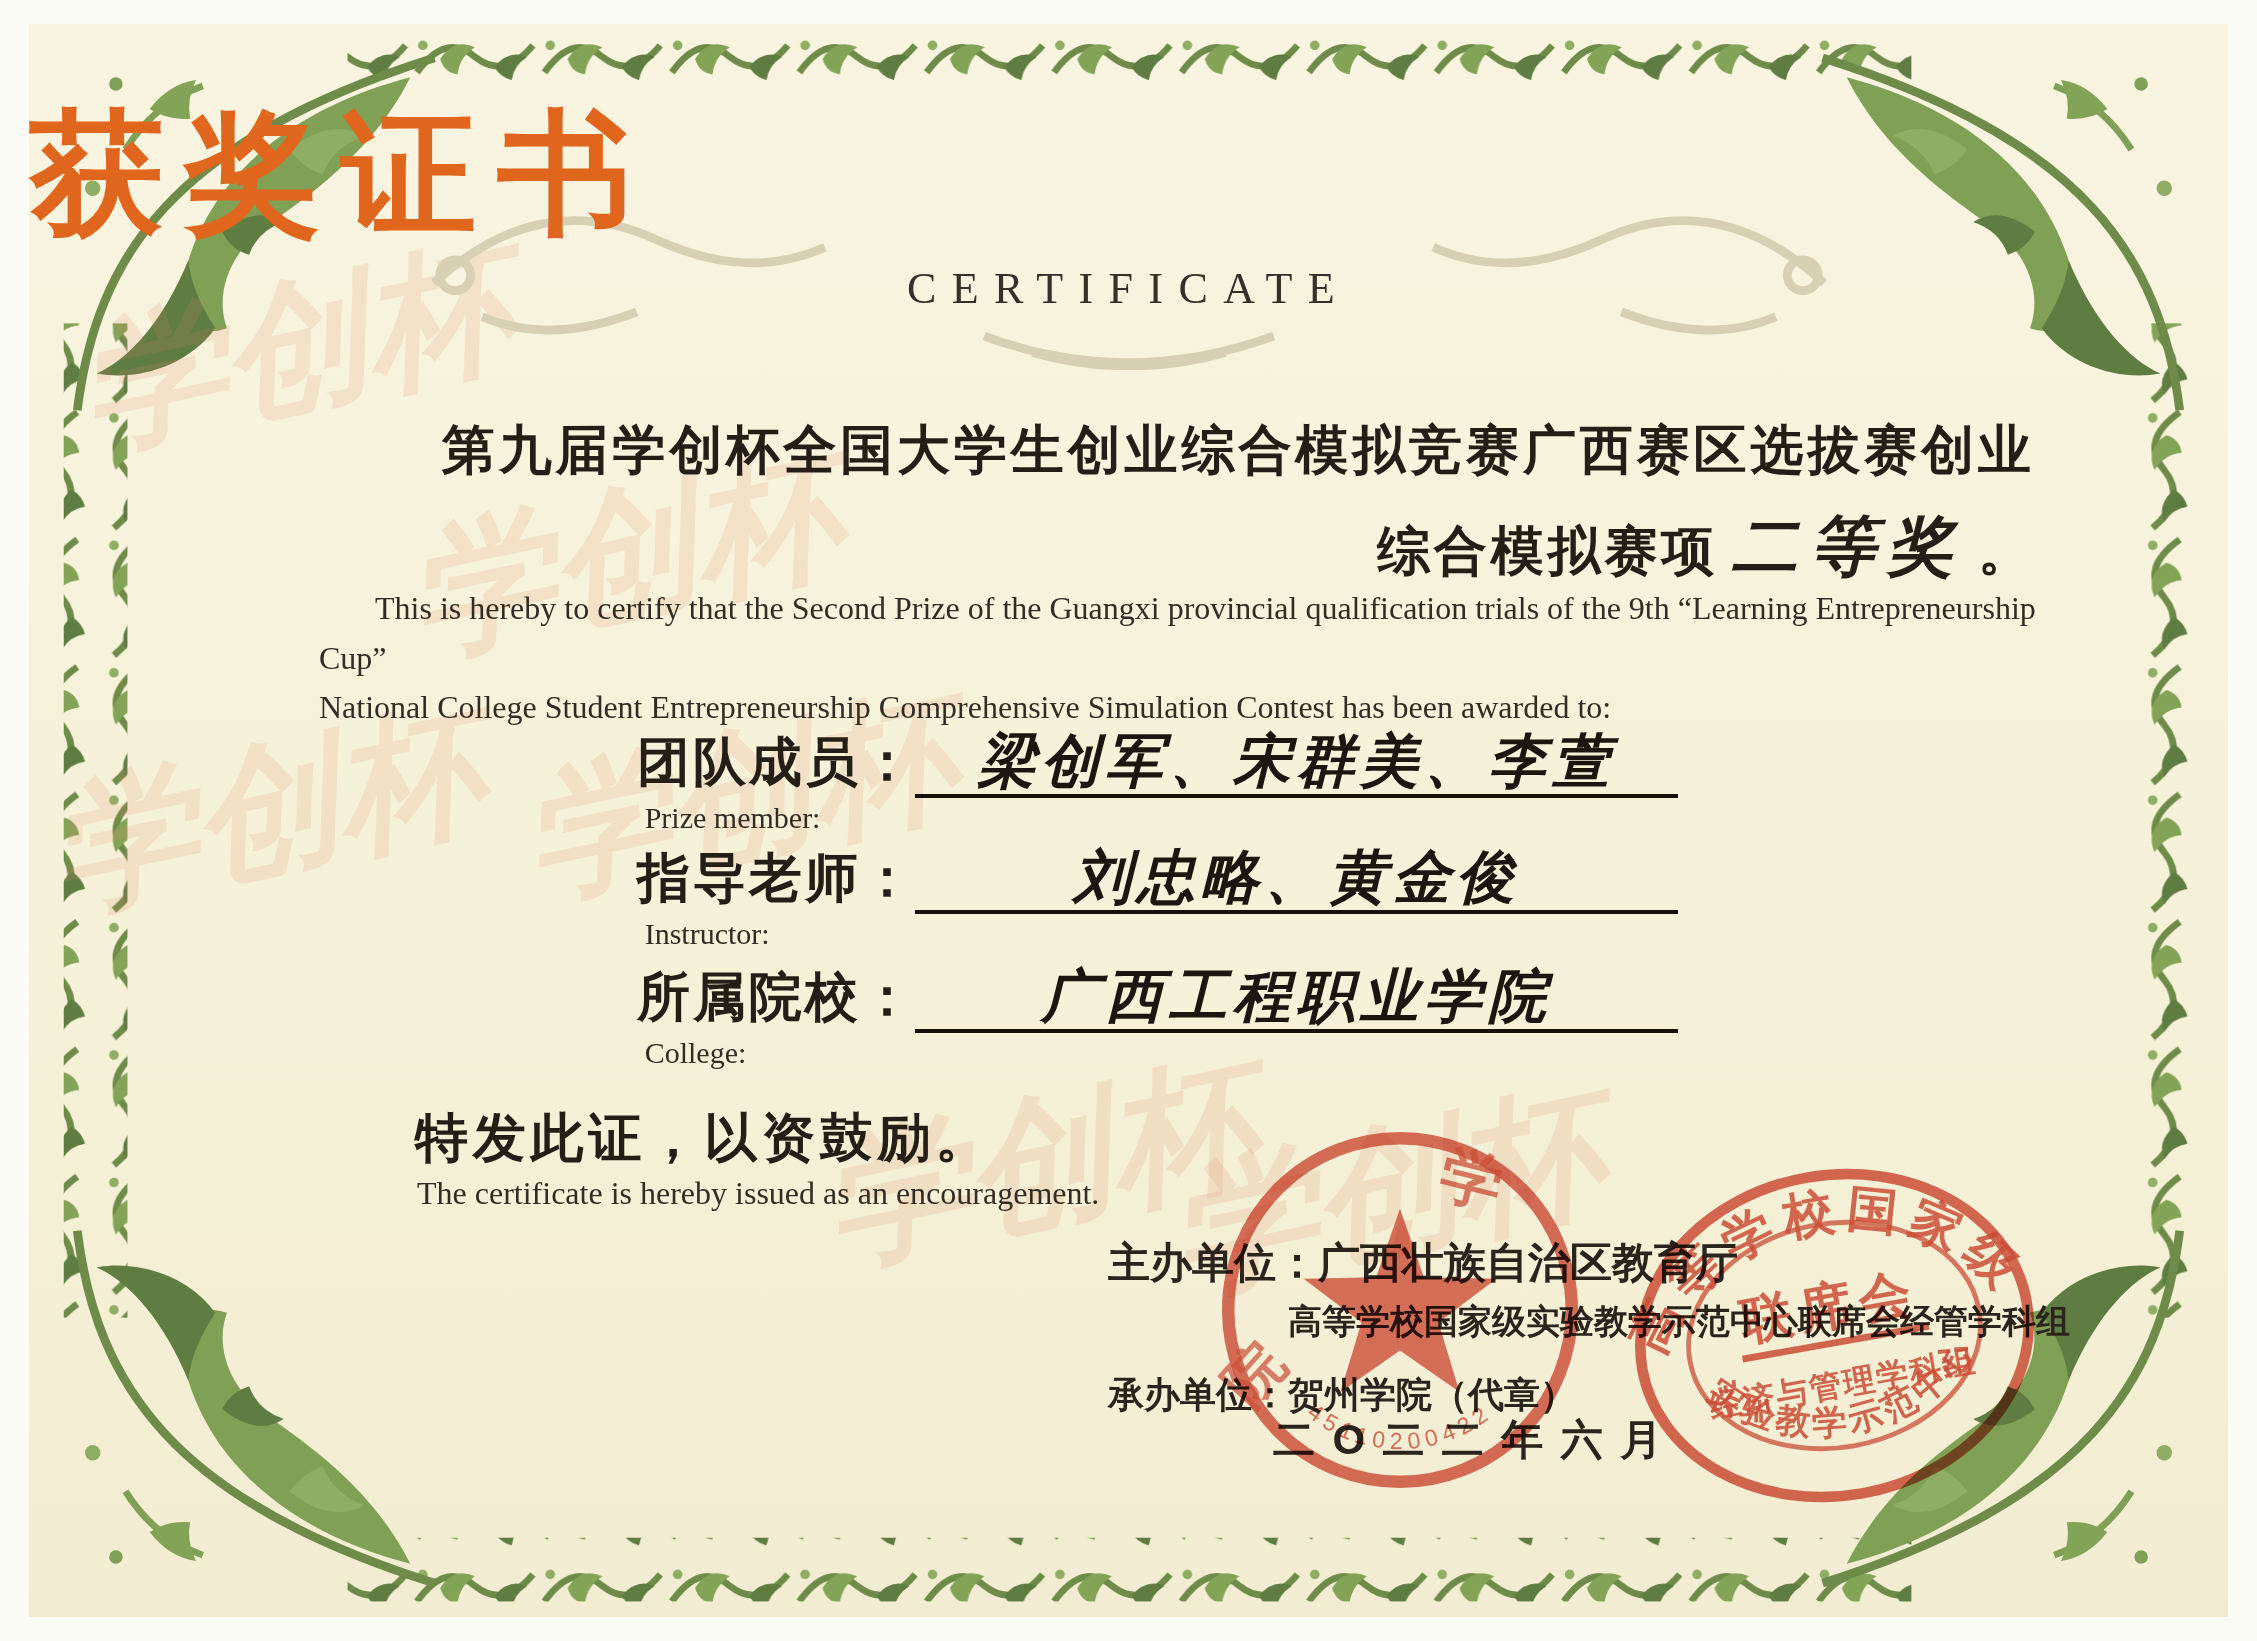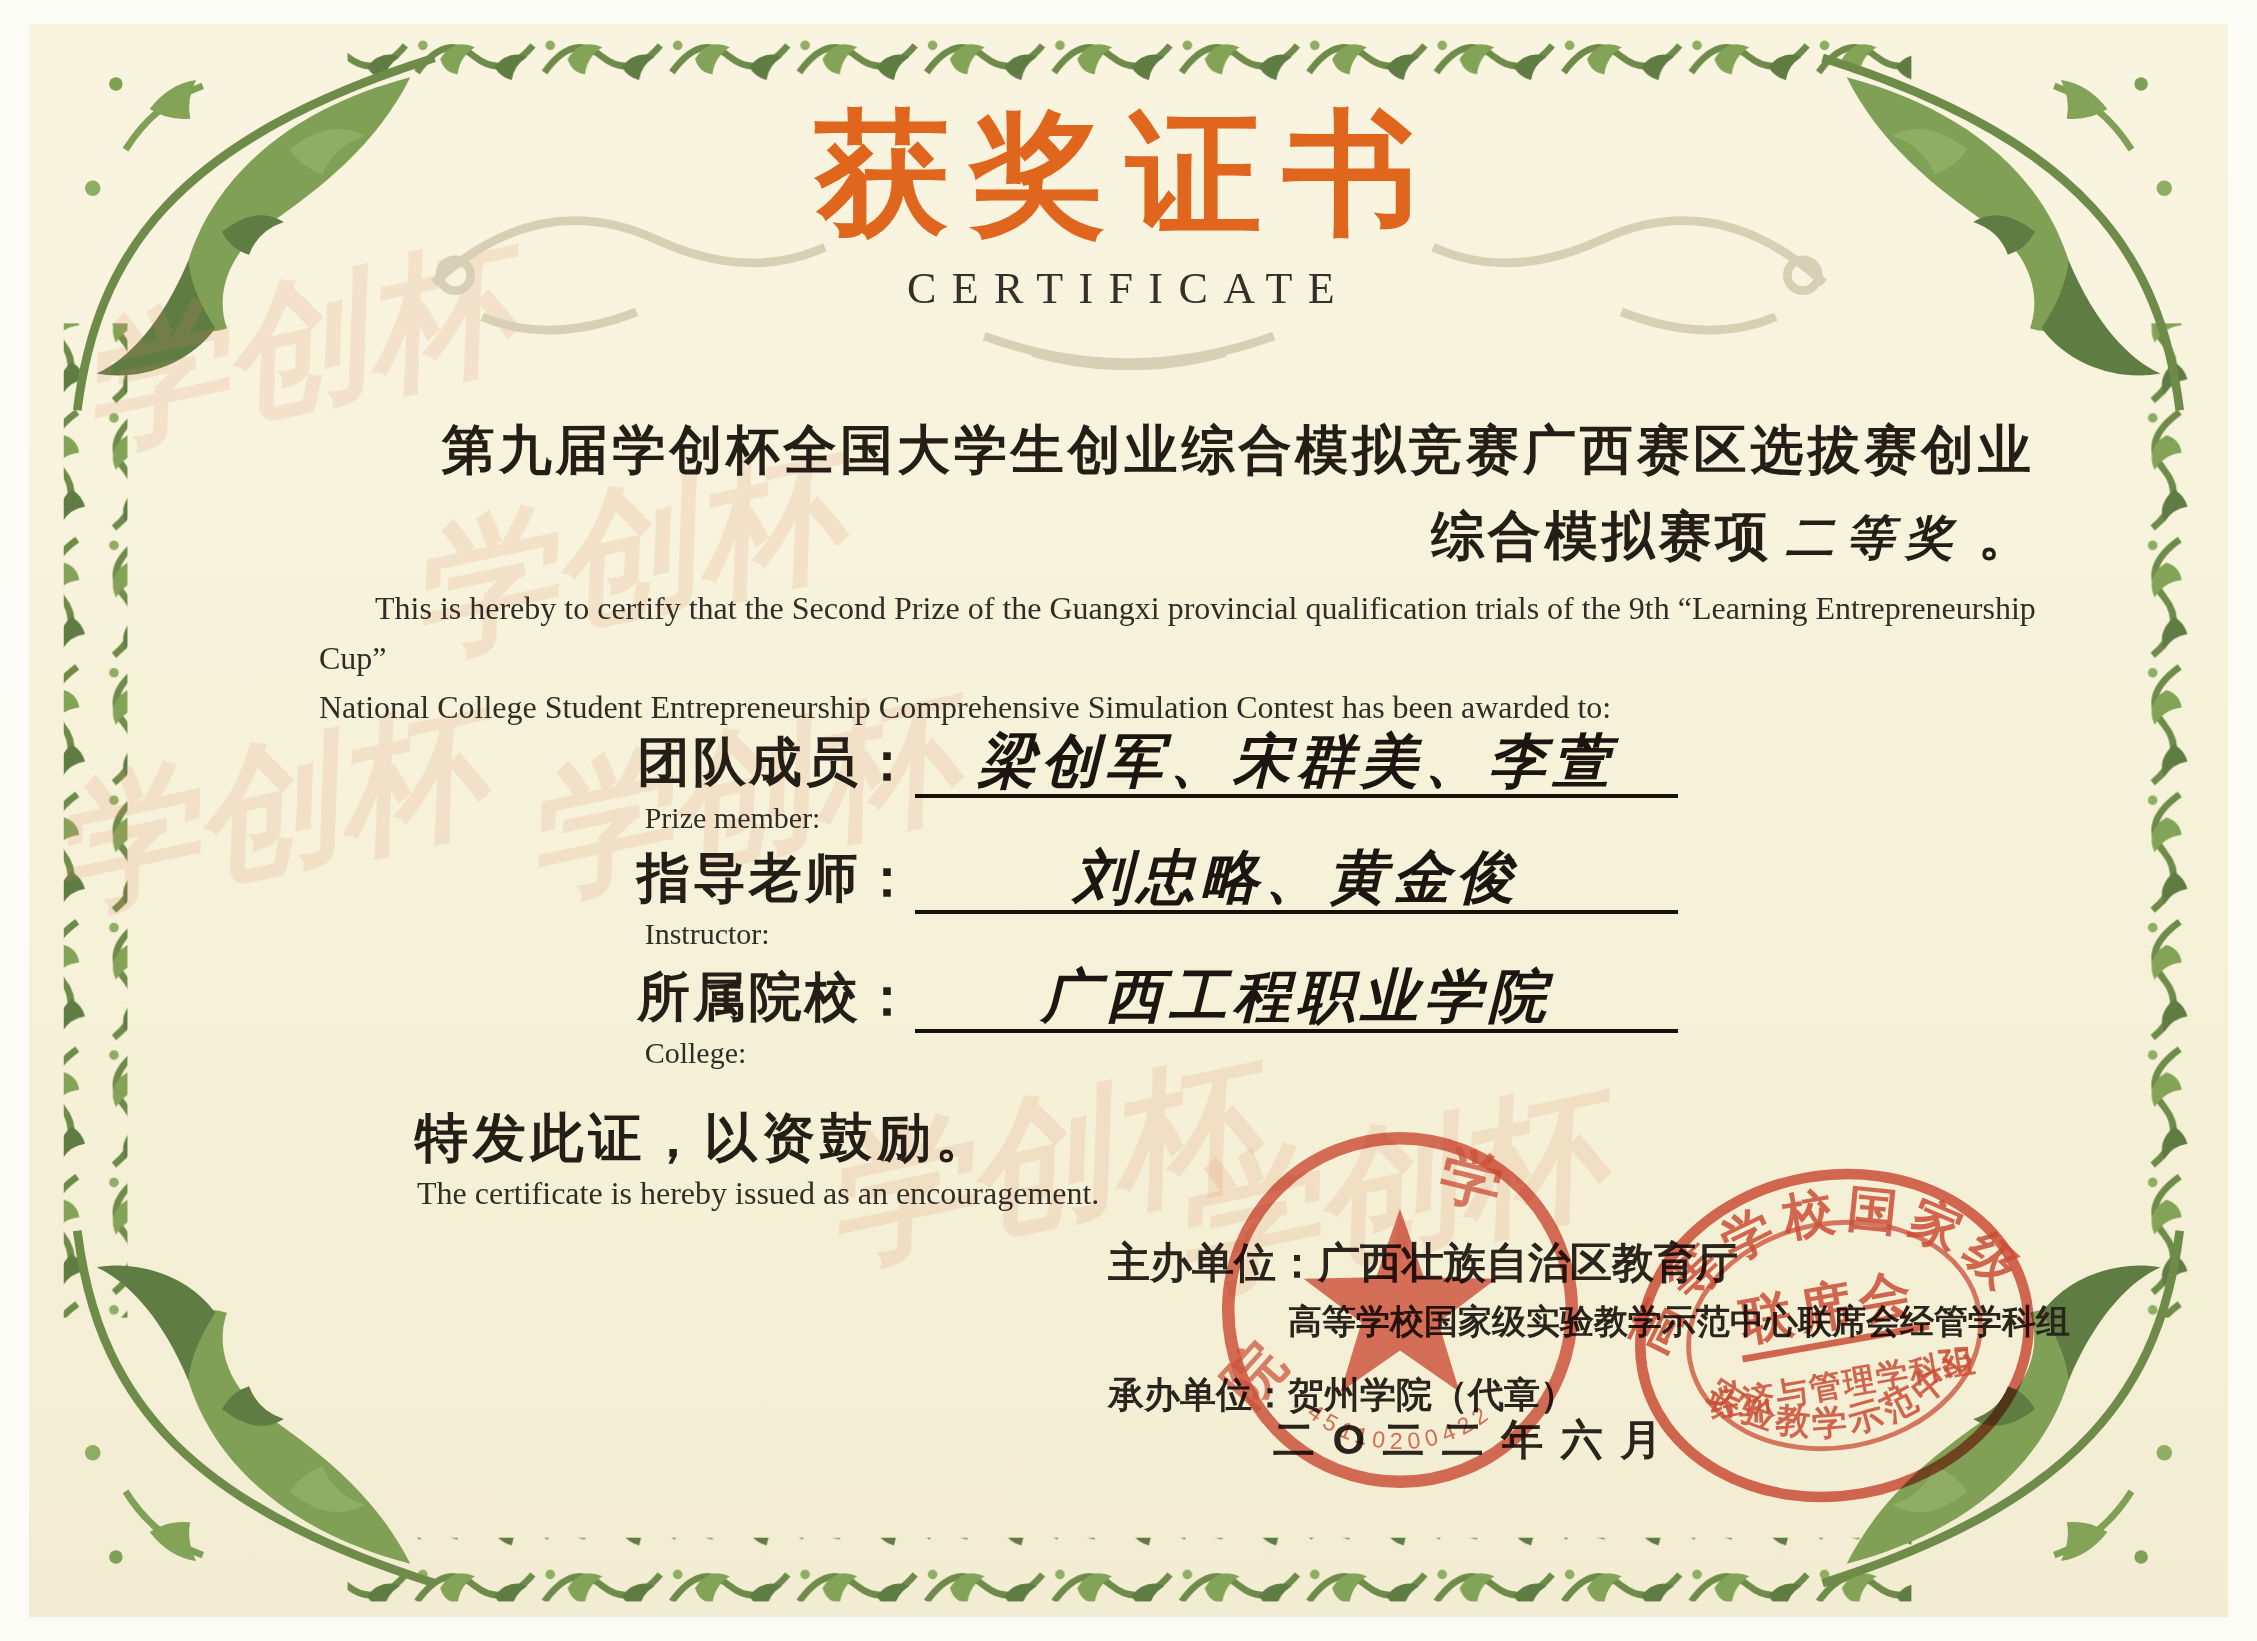--- a/index.html
+++ b/index.html
@@ -11,34 +11,34 @@
   
   .border-svg, .flourish-svg { position:absolute; left:0; top:0; pointer-events:none; }
   .flourish-svg { left:50%; transform:translateX(-50%); top:114px; }
 
   
   .wm { position:absolute; font-size:145px; font-style:italic; font-weight:700;
         color:rgba(221,128,102,0.16); transform:rotate(-12deg); white-space:nowrap;
         font-family:"DejaVu Serif",serif; }
 
   
-  .title-cn { position:absolute; top:60px; left:0; right:4px; text-align:center;
+  .title-cn { position:absolute; top:60px; left:0; right:4px; 
               font-size:135px; font-weight:900; color:#e0661e; letter-spacing:21px;
               font-family:"Liberation Serif",serif; }
   .title-en { position:absolute; top:239px; left:0; right:0; text-align:center;
               font-size:44px; color:#37302a; letter-spacing:15.4px;
               font-family:"Liberation Serif",serif; }
 
   
   .body-cn { position:absolute; left:239px; top:384px; width:1767px;
              font-size:53px; font-weight:800; color:#241e17; line-height:1.62;
              font-family:"Liberation Serif",serif;text-align:right; }
   .body-cn .indent { text-indent:147px; letter-spacing:3.9px; }
   .body-cn .l2 { letter-spacing:3.9px; }
-  .award { font-size:48px; font-style:italic; font-weight:900; letter-spacing:11.6px; padding:0 13.5px; }
+  .award { font-size:66px; font-style:italic; font-weight:900; letter-spacing:11.6px; padding:0 13.5px; }
 
   .body-en { position:absolute; left:290px; top:560px; width:1765px;
              font-size:32px; color:#332c24; line-height:1.55;
              font-family:"Liberation Serif",serif; }
   .body-en .e1 { text-indent:56px; }
 
   
   .field { position:absolute; left:608px; }
   .f-label { font-size:53px; font-weight:800; color:#241e17; letter-spacing:2.9px; }
   .f-sub   { font-size:30px; color:#332c24; margin-left:7.7px; margin-top:1.9px; }

